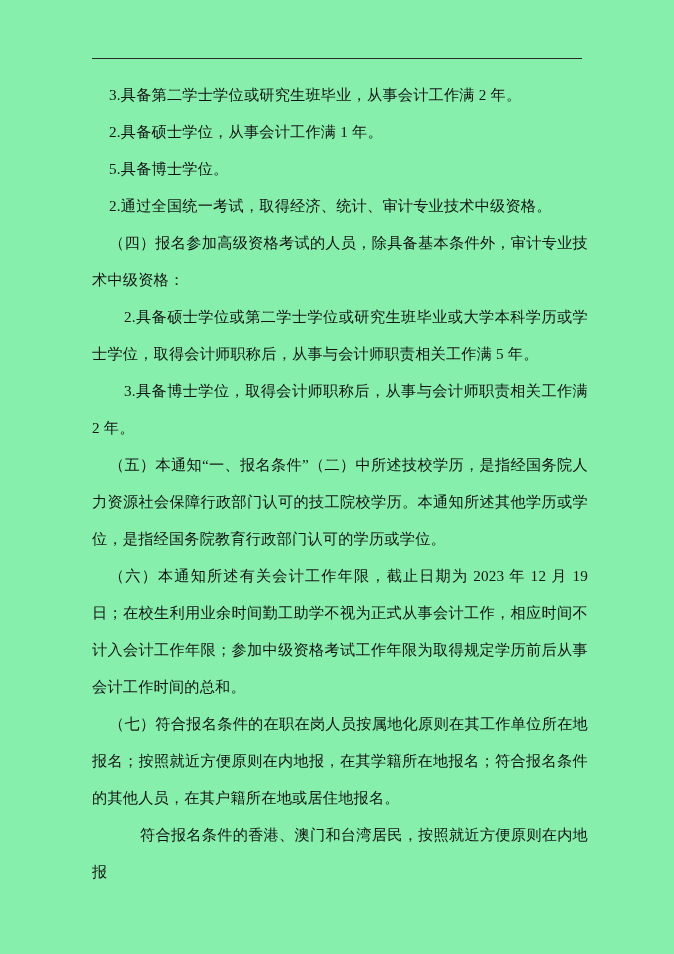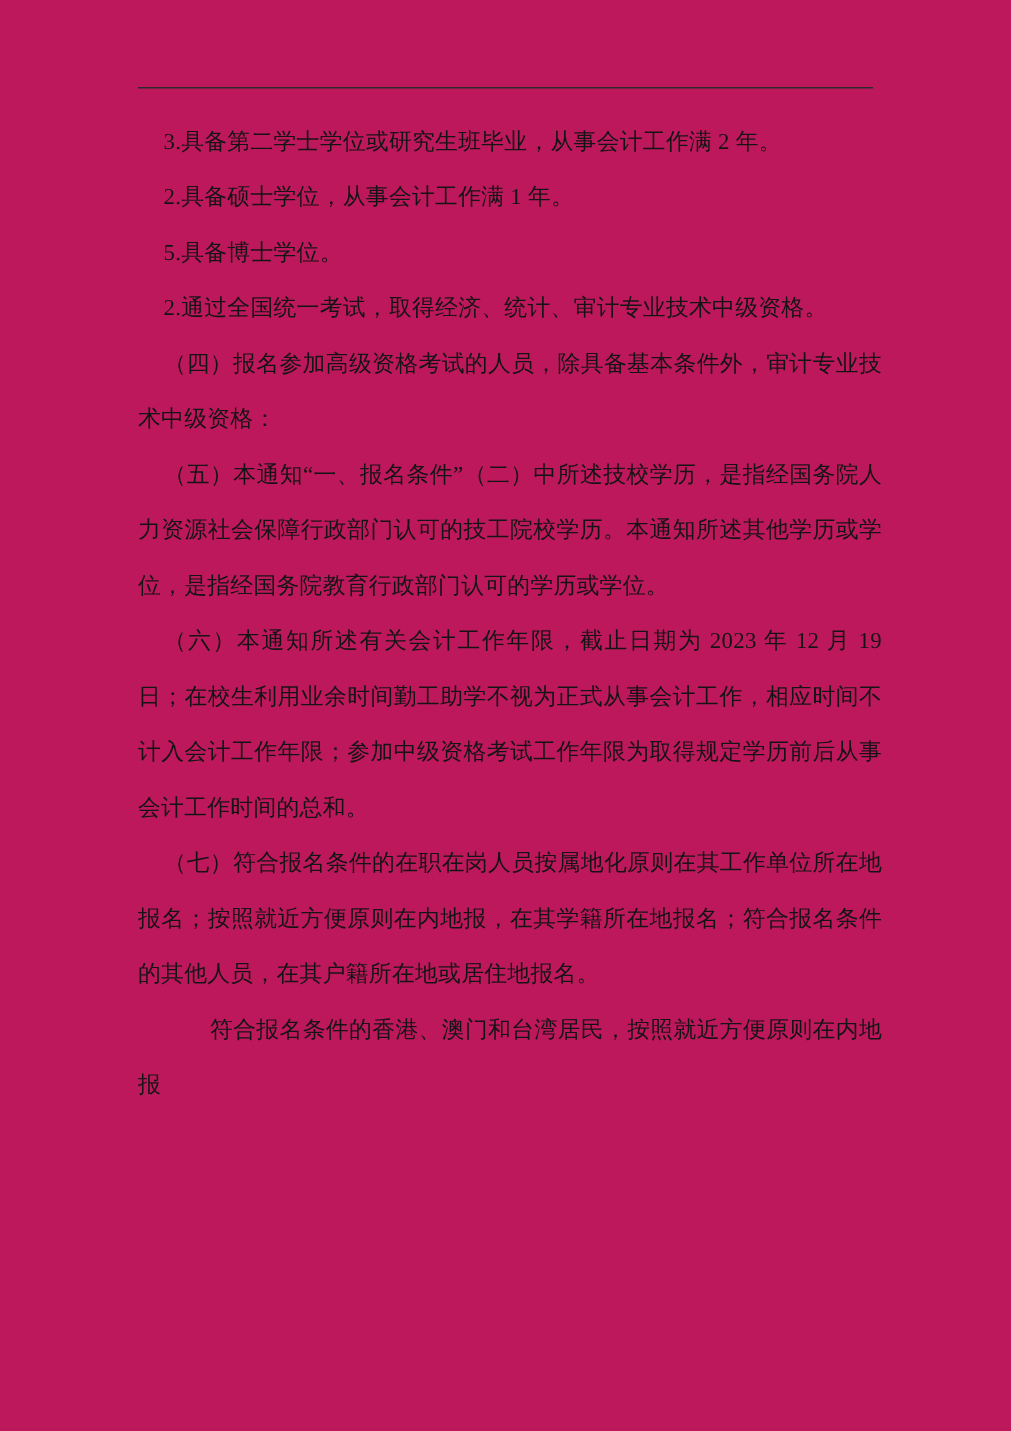--- a/index.html
+++ b/index.html
@@ -11,21 +11,21 @@
     width: 674px;
     height: 954px;
     font-family: "Liberation Serif", "DejaVu Serif", serif;
     color: #1a1a1a;
     overflow: hidden;
   }
   .page {
     position: relative;
     width: 674px;
     height: 954px;
-    background: #be185d;
+    background: #86efac;
     box-sizing: border-box;
   }
   .top-rule {
     position: absolute;
     left: 92px;
     right: 92px;
     top: 58px;
     height: 1px;
     background: #2b2b2b;
   }
@@ -54,18 +54,20 @@
 <body>
 
 <div class="page">
   <div class="top-rule"></div>
   <div class="content">
     <p class="para indent1">3.具备第二学士学位或研究生班毕业，从事会计工作满 2 年。</p>
     <p class="para indent1">2.具备硕士学位，从事会计工作满 1 年。</p>
     <p class="para indent1">5.具备博士学位。</p>
     <p class="para indent1">2.通过全国统一考试，取得经济、统计、审计专业技术中级资格。</p>
     <p class="para indent1">（四）报名参加高级资格考试的人员，除具备基本条件外，审计专业技术中级资格：</p>
+    <p class="para indent2">2.具备硕士学位或第二学士学位或研究生班毕业或大学本科学历或学士学位，取得会计师职称后，从事与会计师职责相关工作满 5 年。</p>
+    <p class="para indent2">3.具备博士学位，取得会计师职称后，从事与会计师职责相关工作满 2 年。</p>
     <p class="para indent1">（五）本通知“一、报名条件”（二）中所述技校学历，是指经国务院人力资源社会保障行政部门认可的技工院校学历。本通知所述其他学历或学位，是指经国务院教育行政部门认可的学历或学位。</p>
     <p class="para indent1">（六）本通知所述有关会计工作年限，截止日期为 2023 年 12 月 19 日；在校生利用业余时间勤工助学不视为正式从事会计工作，相应时间不计入会计工作年限；参加中级资格考试工作年限为取得规定学历前后从事会计工作时间的总和。</p>
     <p class="para indent1">（七）符合报名条件的在职在岗人员按属地化原则在其工作单位所在地报名；按照就近方便原则在内地报，在其学籍所在地报名；符合报名条件的其他人员，在其户籍所在地或居住地报名。</p>
     <p class="para indent3">符合报名条件的香港、澳门和台湾居民，按照就近方便原则在内地报</p>
   </div>
 </div>
 
 </body></html>

